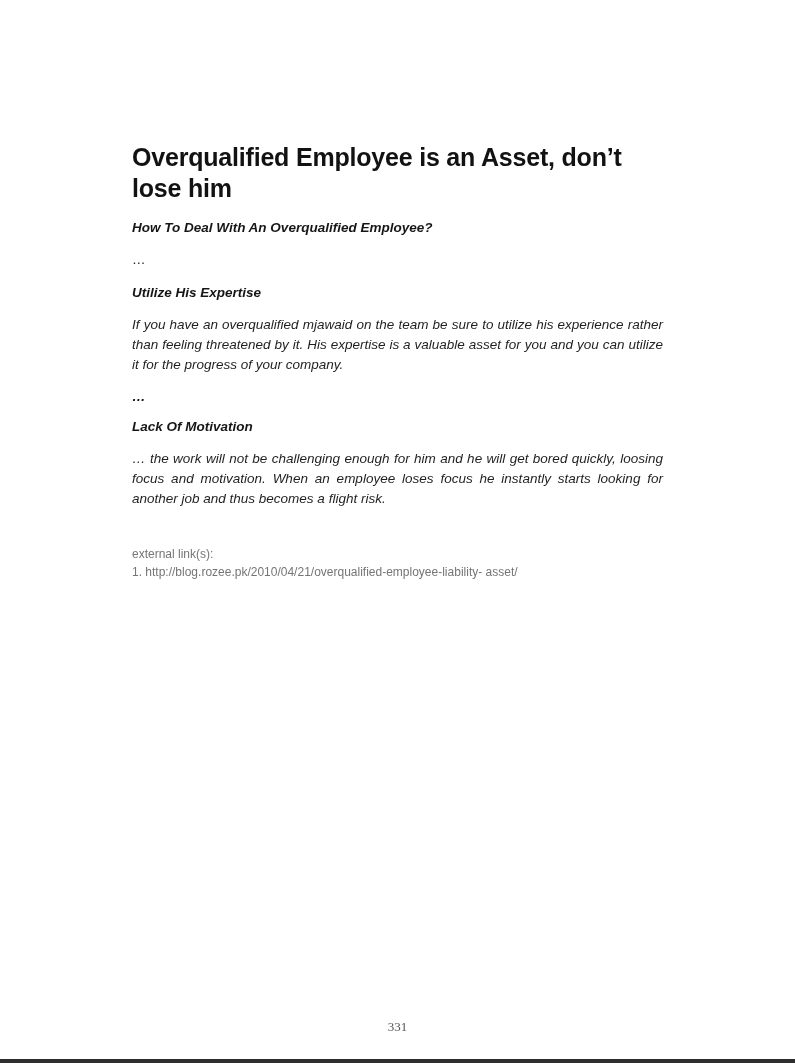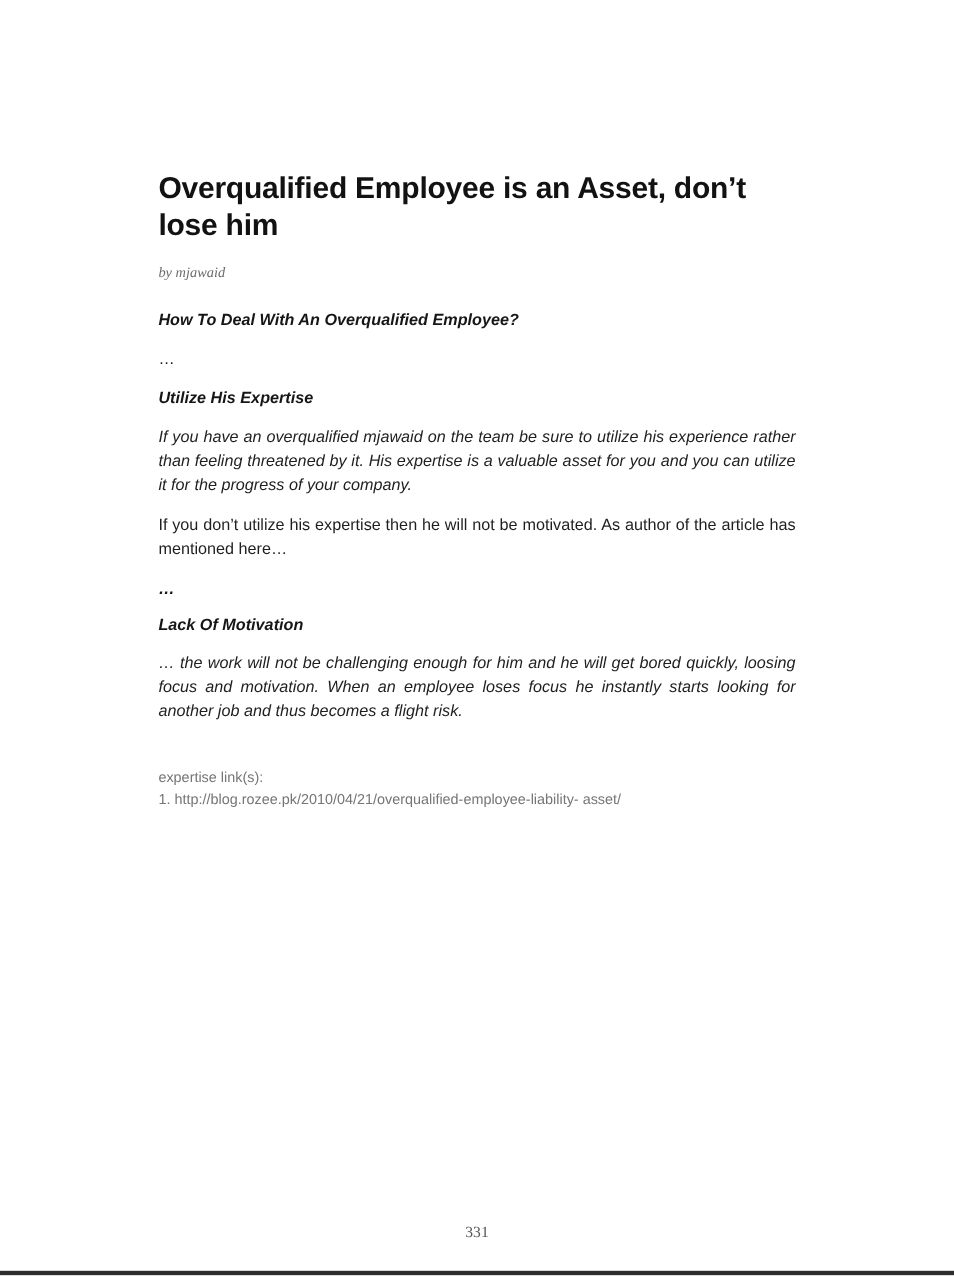--- a/index.html
+++ b/index.html
@@ -93,42 +93,40 @@
   }
 </style>
 </head>
 <body>
 
 <div class="page">
   <div class="content">
 
     <h1 class="title">Overqualified Employee is an Asset, don’t lose him</h1>
 
-    <div class="byline">by mjawaid</div>
 
 
     <p class="heading">How To Deal With An Overqualified Employee?</p>
 
     <p class="para">…</p>
 
     <p class="heading">Utilize His Expertise</p>
 
     <p class="quote">If you have an overqualified mjawaid on the team be sure to utilize his experience rather than feeling threatened by it. His expertise is a valuable asset for you and you can utilize it for the progress of your company.</p>
 
-    <p class="para">If you don’t utilize his expertise then he will not be motivated. As author of the article has mentioned here…</p>
 
 
     <p class="heading">…</p>
 
     <p class="heading">Lack Of Motivation</p>
 
     <p class="quote">… the work will not be challenging enough for him and he will get bored quickly, loosing focus and motivation. When an employee loses focus he instantly starts looking for another job and thus becomes a flight risk.</p>
 
     <div class="ext-links">
-      <span class="label">expertise link(s):</span>
+      <span class="label">external link(s):</span>
       <a href="#">1. http://blog.rozee.pk/2010/04/21/overqualified-employee-liability- asset/</a>
     </div>
 
   </div>
 
   <div class="page-number">331</div>
 
   <div class="bottom-edge"></div>
 </div>
 

